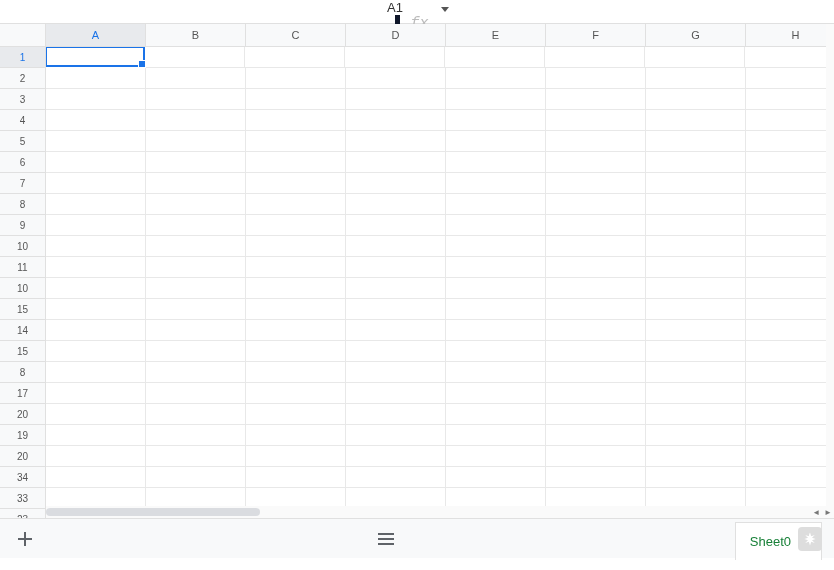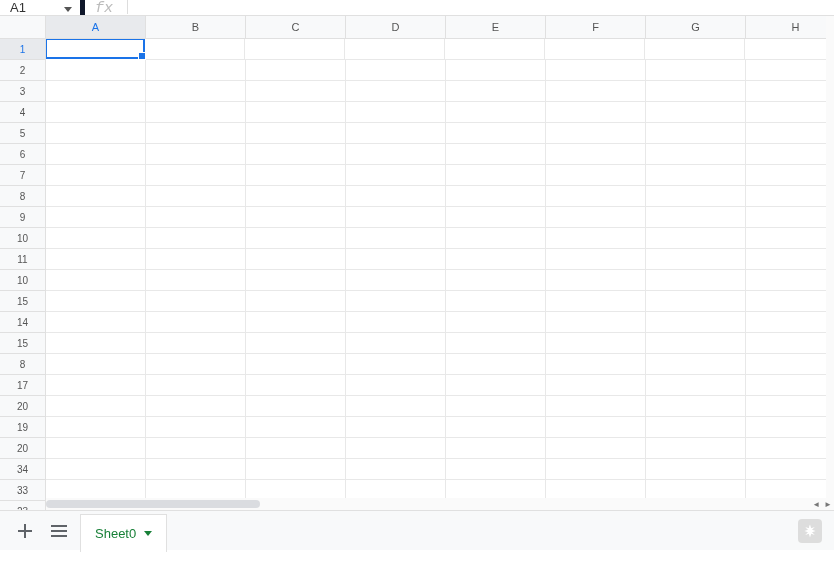--- a/index.html
+++ b/index.html
@@ -9,23 +9,25 @@
       width: 834px;
       height: 570px;
       overflow: hidden;
       background: #fff;
       position: relative;
     }
     
     
     .formula-row {
       display: flex;
-      height: 16px;
+      align-items: center;
+      height: 24px;
       border-bottom: 1px solid #e0e0e0;
       background: #fff;
+      flex-direction: column;
     }
     .name-box {
       width: 80px;
       padding-left: 10px;
       font-size: 13px;
       color: #333;
       display: flex;
       align-items: center;
       justify-content: space-between;
     }
@@ -198,20 +200,21 @@
     
     
     .tab-bar {
       height: 40px;
       display: flex;
       align-items: center;
       background: #f8f9fa;
       border-top: 1px solid #e0e0e0;
       padding: 0 12px;
       position: relative;
+      justify-content: space-between;
     }
     .tab-btn {
       width: 26px;
       height: 26px;
       display: flex;
       align-items: center;
       justify-content: center;
       color: #5f6368;
       cursor: pointer;
       margin-right: 8px;

